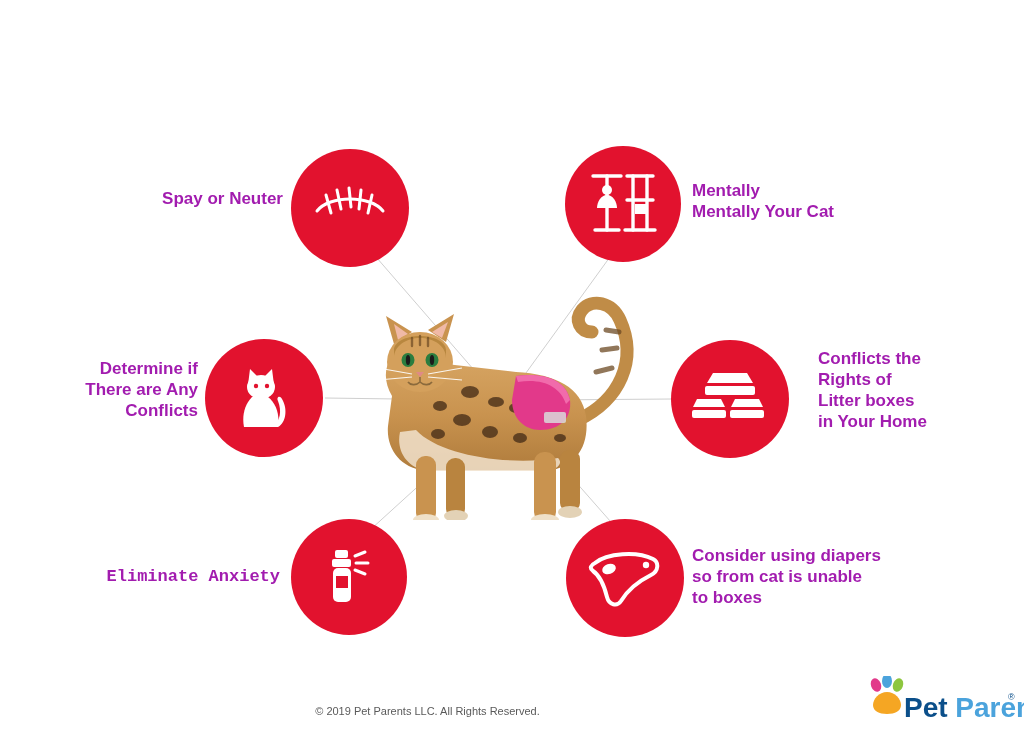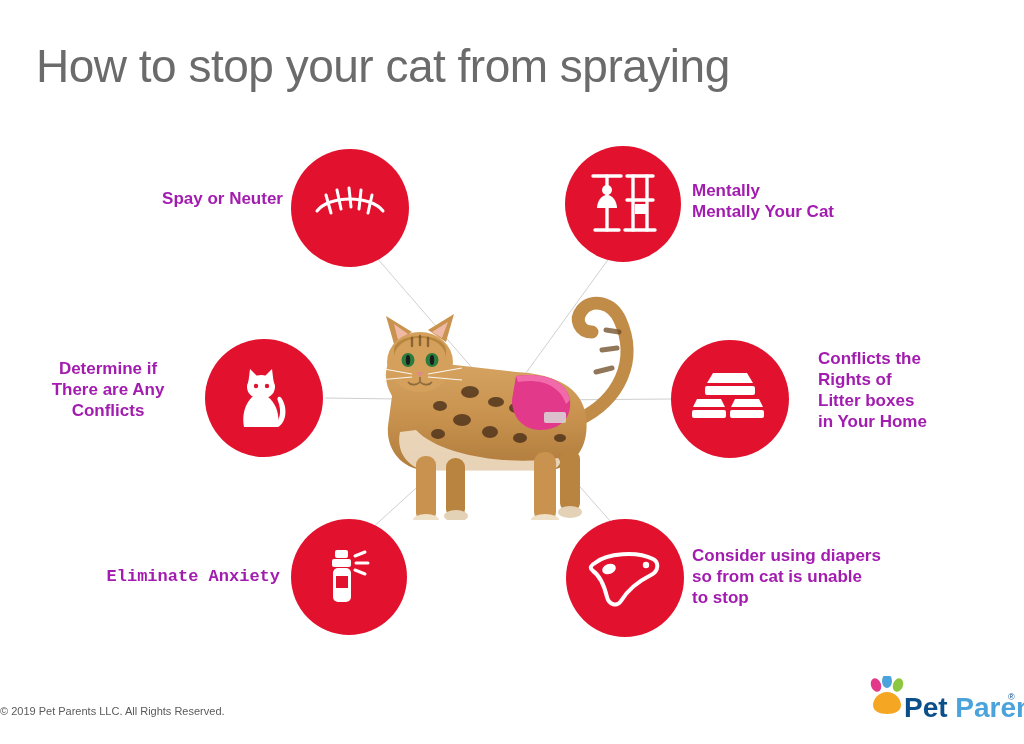--- a/index.html
+++ b/index.html
@@ -58,21 +58,21 @@
     justify-content: center;
   }
   .node-label {
     position: absolute;
     color: #a21caf;
     font-weight: bold;
     font-size: 17px;
     line-height: 21px;
   }
   .label-right { text-align: left; }
-  .label-left  { text-align: center; }
+  .label-left  { text-align: right; }
 
   
   #c-spay    { left: 291px; top: 149px; width: 118px; height: 118px; }
   #l-spay    { left: 93px;  top: 188px; width: 190px; }
 
   #c-mental  { left: 565px; top: 146px; width: 116px; height: 116px; }
   #l-mental  { left: 692px; top: 180px; width: 240px; }
 
   #c-conf    { left: 205px; top: 339px; width: 118px; height: 118px; }
   #l-conf    { left: 18px;  top: 358px; width: 180px; }
@@ -94,21 +94,21 @@
     width: 370px;
     height: 240px;
   }
 
   
   .copyright {
     position: absolute;
     left: 0;
     top: 705px;
     width: 855px;
-    text-align: left;
+    text-align: center;
     font-size: 11px;
     color: #5a5a5a;
   }
   .brand {
     position: absolute;
     left: 868px;
     top: 676px;
     width: 140px;
     height: 52px;
   }
@@ -135,21 +135,20 @@
     top: 0;
     width: 38px;
     height: 40px;
   }
 </style>
 </head>
 <body>
 
 <div id="infographic">
 
-  <div class="title">How to stop your cat from spraying</div>
 
   <svg class="lines" viewBox="0 0 1024 744">
     <g stroke="#cfcfcf" stroke-width="1" fill="none">
       <line x1="500" y1="400" x2="370" y2="250"></line>
       <line x1="510" y1="395" x2="615" y2="250"></line>
       <line x1="470" y1="400" x2="325" y2="398"></line>
       <line x1="545" y1="400" x2="672" y2="399"></line>
       <line x1="480" y1="430" x2="370" y2="530"></line>
       <line x1="530" y1="430" x2="618" y2="530"></line>
     </g>
@@ -333,21 +332,21 @@
         <path d="M8 14 C20 4 50 2 66 10 C72 13 72 22 64 26
                  C52 32 40 42 34 52 C30 58 22 56 20 48
                  C17 36 12 26 6 22 C2 19 4 16 8 14 Z" fill="none" stroke="#ffffff" stroke-width="4" stroke-linejoin="round"></path>
         <ellipse cx="22" cy="20" rx="7" ry="5" fill="#ffffff" transform="rotate(-18 22 20)"></ellipse>
         <circle cx="59" cy="16" r="3.2" fill="#ffffff"></circle>
       </svg>
     </div>
     <div class="node-label label-right" id="l-diaper">
       <div>Consider using diapers</div>
       <div>so from cat is unable</div>
-      <div>to stop</div>
+      <div>to boxes</div>
     </div>
   </div>
 
   <div class="copyright">© 2019 Pet Parents LLC. All Rights Reserved.</div>
 
   <div class="brand">
     <svg class="paw" viewBox="0 0 38 40">
       <ellipse cx="8" cy="9" rx="5" ry="7" fill="#e2398a" transform="rotate(-20 8 9)"></ellipse>
       <ellipse cx="19" cy="5" rx="5" ry="7" fill="#4ba3dc"></ellipse>
       <ellipse cx="30" cy="9" rx="5" ry="7" fill="#8dc63f" transform="rotate(20 30 9)"></ellipse>

